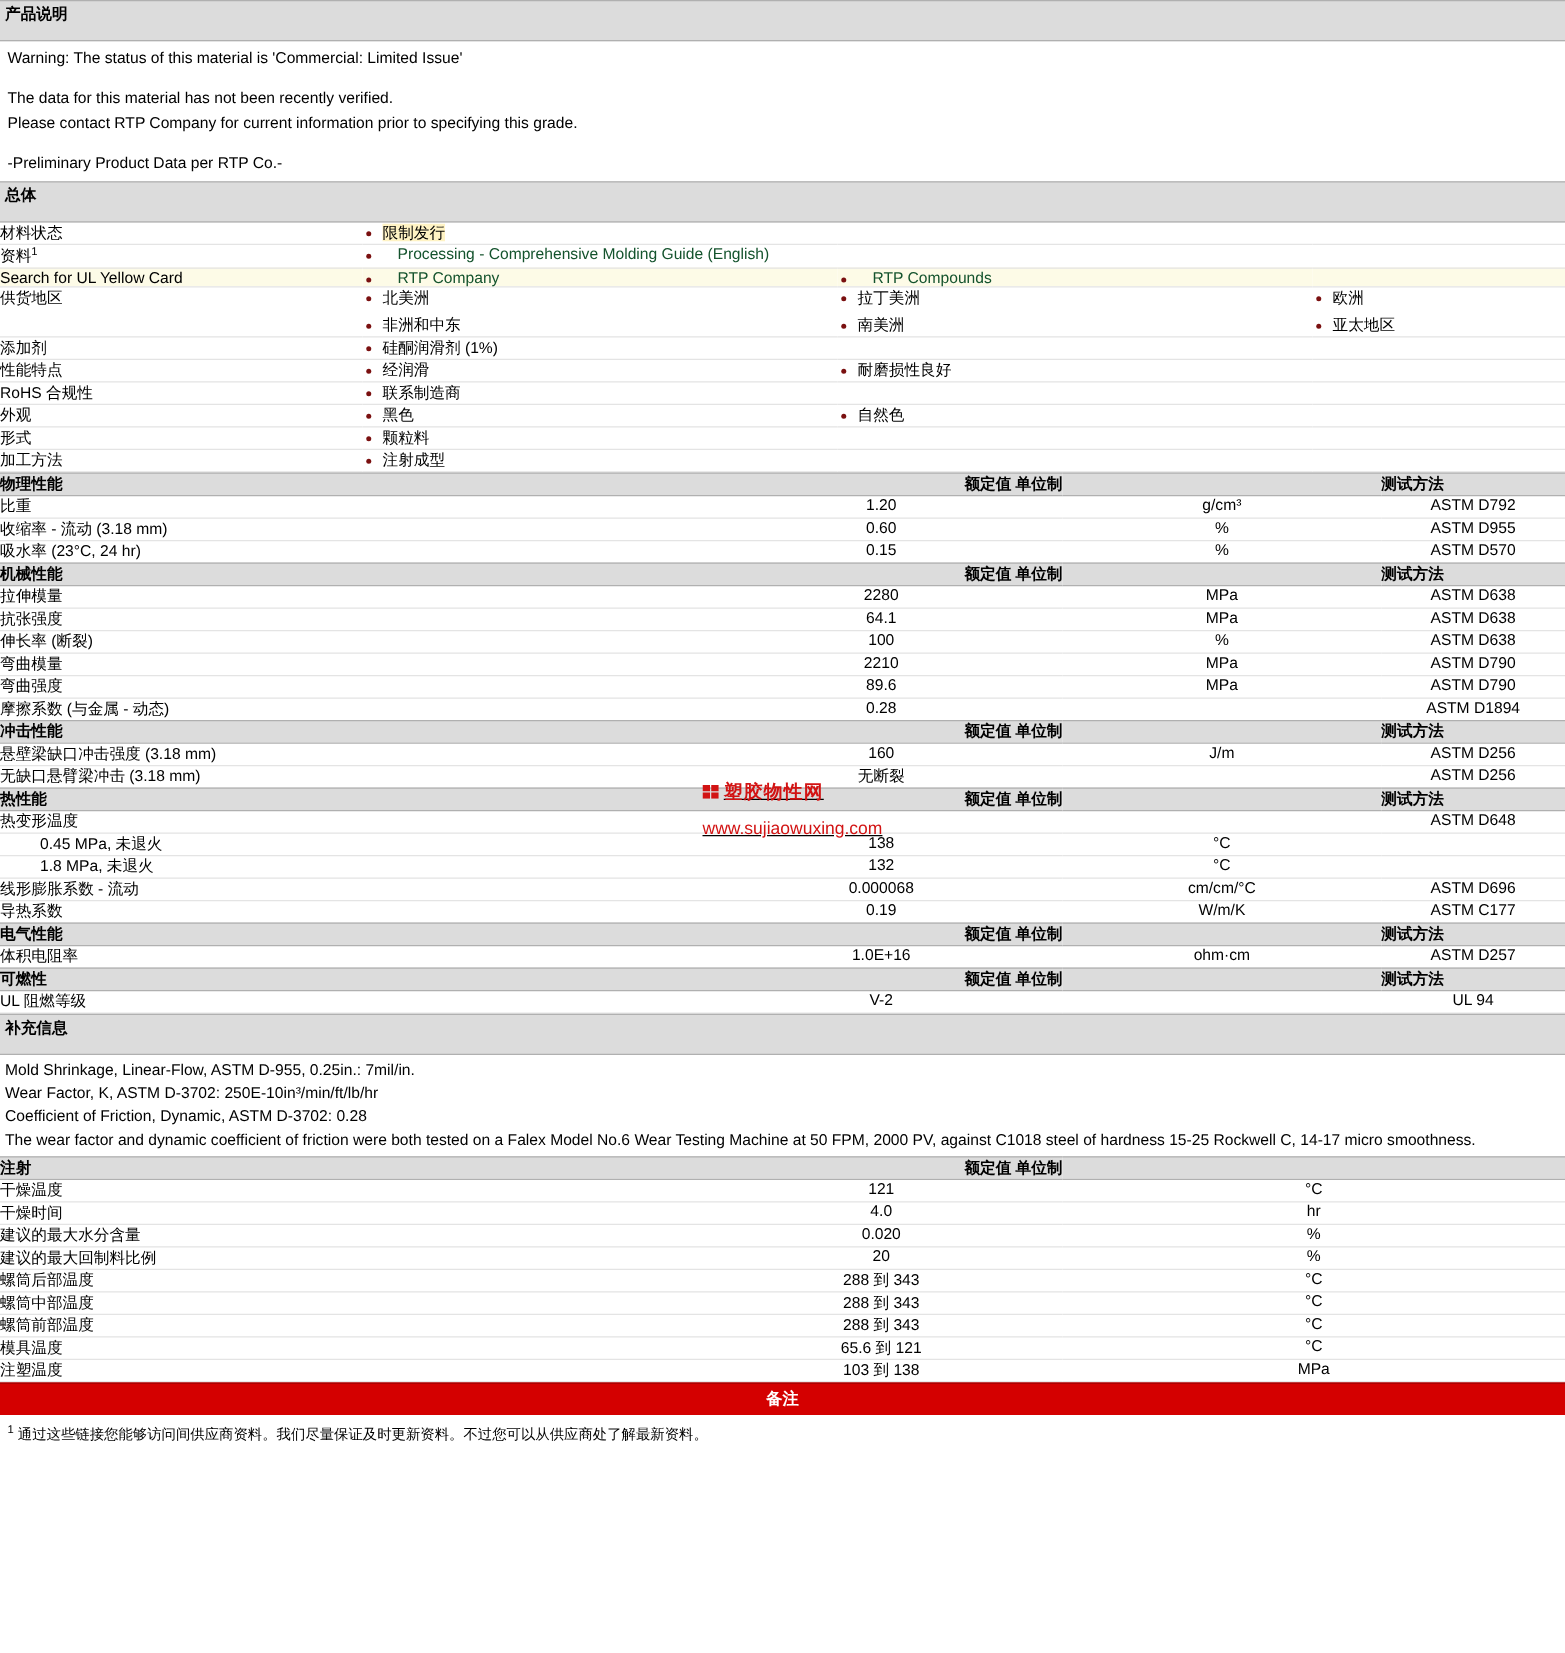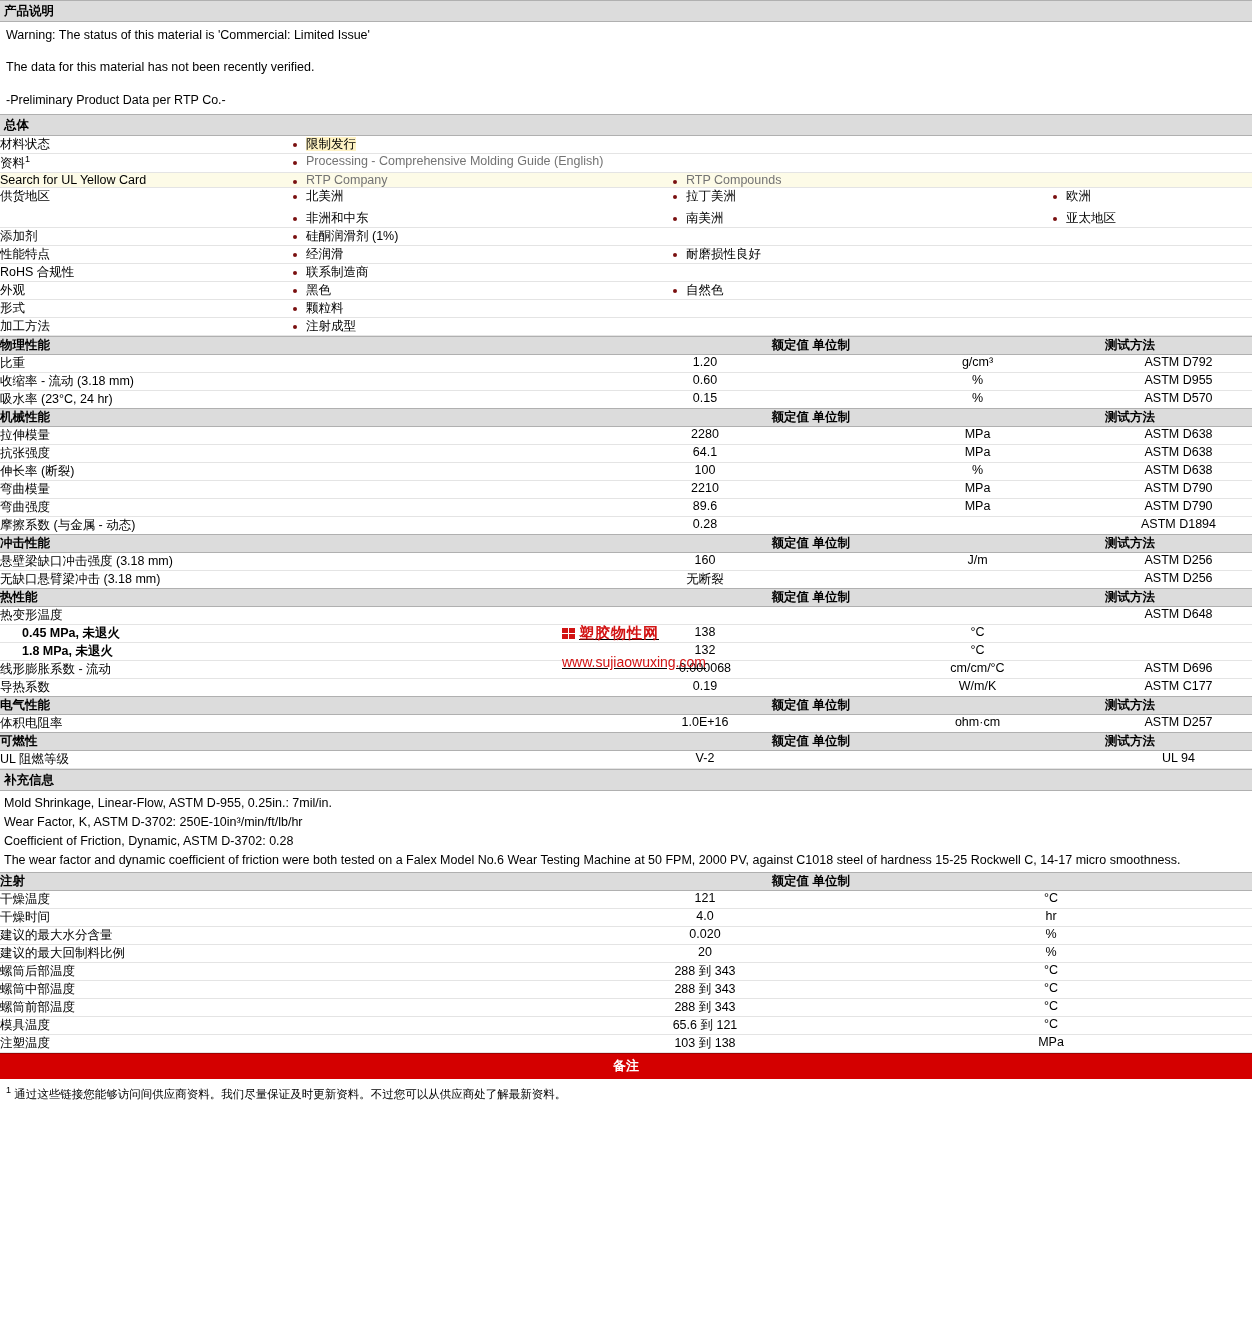--- a/index.html
+++ b/index.html
@@ -12,42 +12,42 @@
   }
   .sheet{width:1252px;position:relative;}
   table.grid{border-collapse:collapse;width:1252px;table-layout:fixed;}
   table.grid td{padding:0;vertical-align:top;}
 
   
   .secbar{
     background:#dcdcdc;
     font-weight:bold;
     font-size:12.5px;
-    padding:2px 4px 1px 4px;
+    padding:2px 4px 12px 4px;
     border-top:1px solid #b0b0b0;
     border-bottom:1px solid #b0b0b0;
   }
   .row{border-bottom:1px solid #e4e4e4;}
   .lbl{padding:3px 4px 3px 4px;white-space:nowrap;}
-  .lbl.indent{padding-left:22px;font-weight:bold;}
+  .lbl.indent{padding-left:32px;}
   .val{padding:3px 4px 3px 4px;text-align:center;white-space:nowrap;}
   .unit{padding:3px 4px 3px 4px;text-align:center;white-space:nowrap;}
   .method{padding:3px 4px 3px 4px;text-align:center;white-space:nowrap;}
   .bulletcell{padding:3px 4px 3px 4px;}
   .bullet{position:relative;padding-left:16px;}
   .bullet:before{
     content:"";
     position:absolute;left:3px;top:7px;
     width:4px;height:4px;border-radius:50%;
     background:#7a1010;
   }
   .bullet+.bullet{margin-top:5px;}
   .hl{background:#fff3c4;}
   .rowhl{background:#fdfbe7;}
-  .link{color:#737373;text-decoration:none;}
+  .link{color:#14532d;text-decoration:none;margin-left:12px;}
   .desc{padding:4px 6px;line-height:1.55;}
   .desc p{margin:0;}
   .desc .gap{height:13px;}
   .sup{font-size:9px;vertical-align:super;}
   .notebar{
     background:#d40000;
     color:#ffffff;
     text-align:center;
     font-weight:bold;
     font-size:13px;
@@ -74,20 +74,21 @@
 </head>
 <body>
 
 <div class="sheet">
 
   <div class="secbar">产品说明</div>
   <div class="desc">
     <p>Warning: The status of this material is 'Commercial: Limited Issue'</p>
     <div class="gap"></div>
     <p>The data for this material has not been recently verified.</p>
+    <p>Please contact RTP Company for current information prior to specifying this grade.</p>
     <div class="gap"></div>
     <p>-Preliminary Product Data per RTP Co.-</p>
   </div>
 
   <div class="secbar">总体</div>
   <table class="grid">
     <colgroup>
         <col style="width:290px">
         <col style="width:380px">
         <col style="width:380px">

